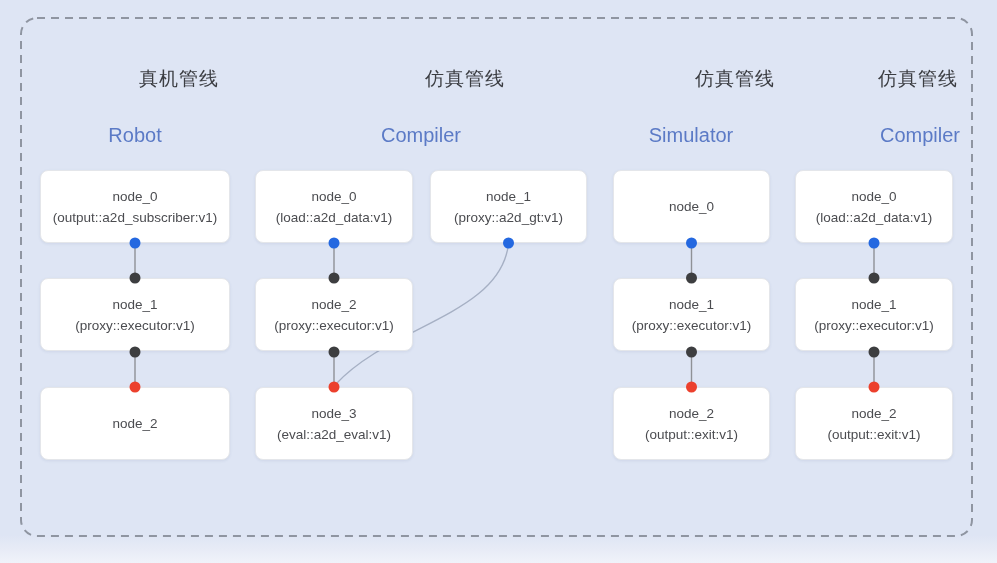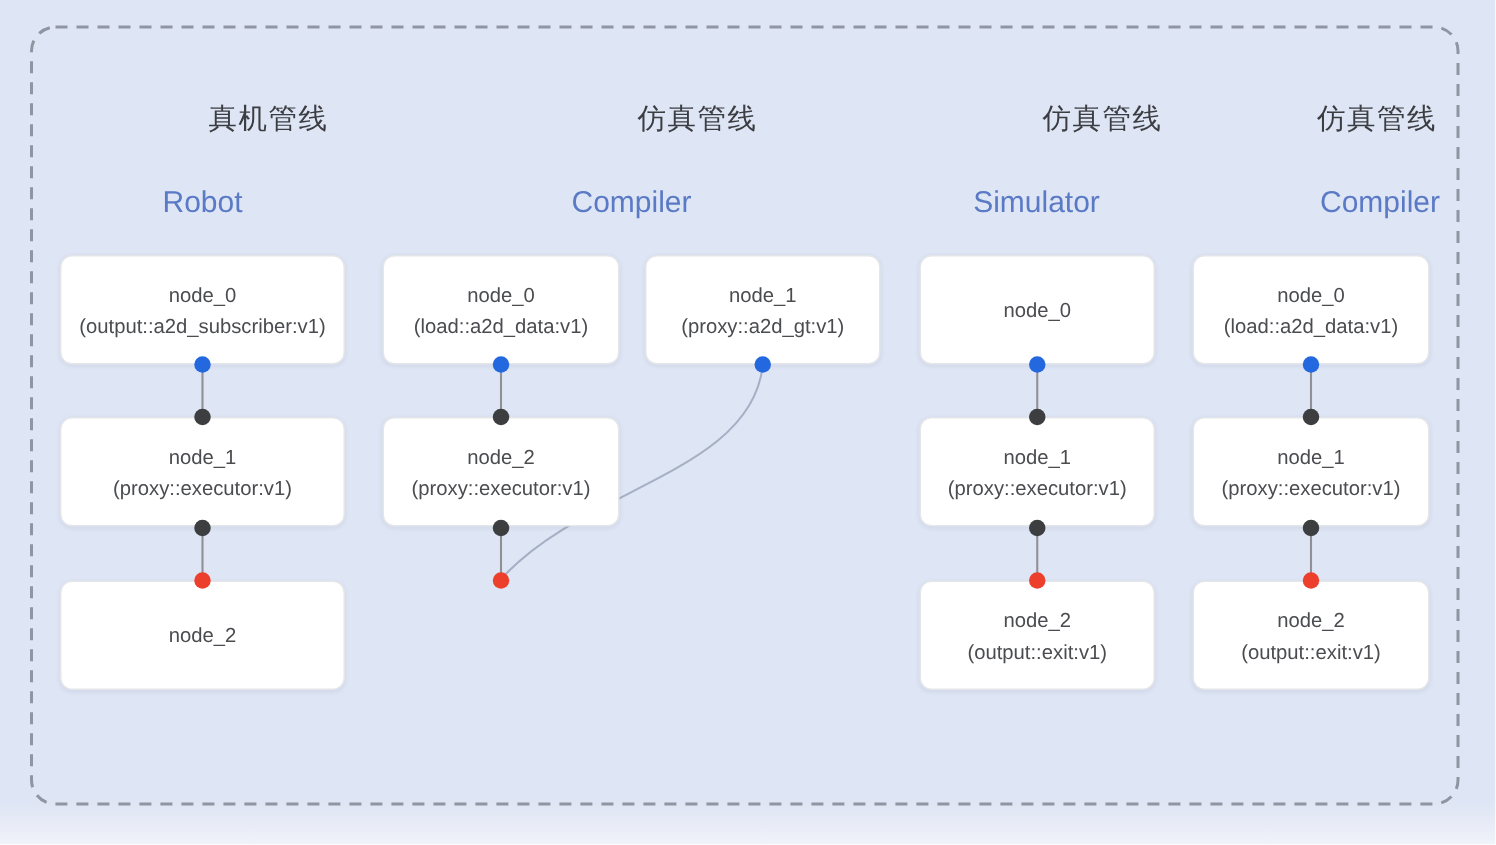--- a/index.html
+++ b/index.html
@@ -138,20 +138,24 @@
     <span class="node-impl">(load::a2d_data:v1)</span>
   </div>
   <div class="node-card" style="left:430px; top:170px; width:157px;">
     <span class="node-name">node_1</span>
     <span class="node-impl">(proxy::a2d_gt:v1)</span>
   </div>
   <div class="node-card" style="left:255px; top:278px; width:158px;">
     <span class="node-name">node_2</span>
     <span class="node-impl">(proxy::executor:v1)</span>
   </div>
+  <div class="node-card" style="left:255px; top:387px; width:158px;">
+    <span class="node-name">node_3</span>
+    <span class="node-impl">(eval::a2d_eval:v1)</span>
+  </div>
 
   <div class="node-card" style="left:613px; top:170px; width:157px;">
     <span class="node-name">node_0</span>
   </div>
   <div class="node-card" style="left:613px; top:278px; width:157px;">
     <span class="node-name">node_1</span>
     <span class="node-impl">(proxy::executor:v1)</span>
   </div>
   <div class="node-card" style="left:613px; top:387px; width:157px;">
     <span class="node-name">node_2</span>

